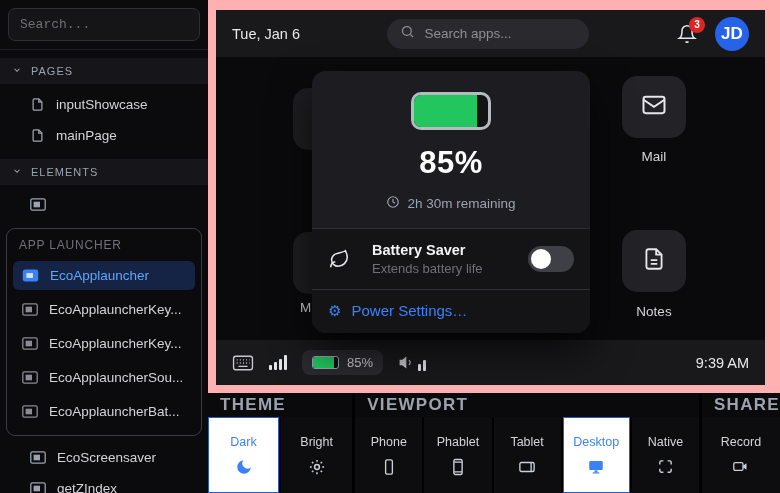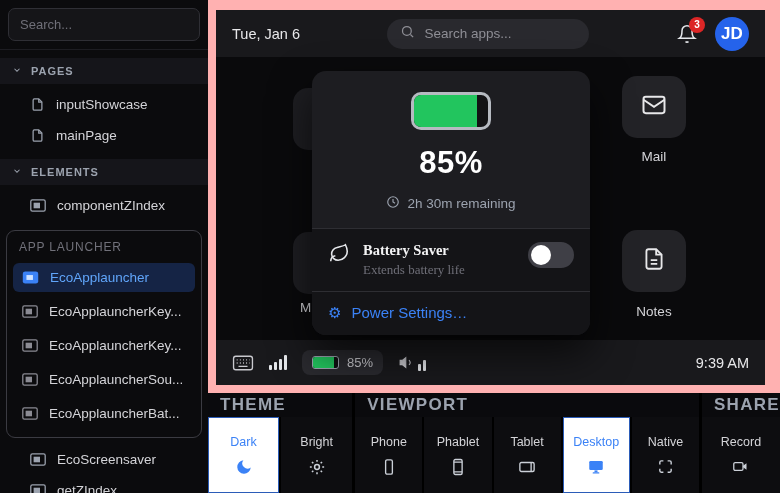--- a/index.html
+++ b/index.html
@@ -5,25 +5,25 @@
   * { margin:0; padding:0; box-sizing:border-box; }
   html,body { width:780px; height:493px; overflow:hidden; background:#0b0b0d;
     font-family:"Liberation Sans", sans-serif; }
   body { display:flex; }
 
   
   .sidebar { width:208px; flex:none; background:#0b0b0d; color:#d4d4d8; overflow:hidden; }
   .search-box { margin:8px; height:33px; background:#151518; border:1px solid #2f2f35;
     border-radius:7px; display:flex; align-items:center; padding:0 11px; }
   .search-box input { background:transparent; border:none; outline:none; width:100%;
-    color:#ffffff; font-size:13px; font-family:Liberation Sans, sans-serif; }
+    color:#ffffff; font-size:13px; font-family:Liberation Mono, monospace; }
   .search-box input::placeholder { color:#6f6f78; }
   .side-divider { height:1px; background:#1d1d22; margin:3px 0 6px; }
   .section-head { display:flex; align-items:center; gap:9px; background:#15151a;
-    padding:7px 12px; color:#9ca3af; font-size:11px; font-weight:bold; letter-spacing:1px;
+    padding:7px 12px; color:#9ca3af; font-size:11px; font-weight:normal; letter-spacing:1px;
     margin:8px 0 5px; }
   .tree-item { display:flex; align-items:center; gap:11px; padding:8px 10px 8px 30px;
     font-size:13.5px; color:#d4d4d8; cursor:pointer; }
   .tree-item .ic { color:#9ca3af; display:flex; }
   .group { margin:9px 6px 6px; border:1px solid #3b3b42; border-radius:9px; padding:6px 6px 4px; }
   .group-label { color:#71717a; font-size:12px; letter-spacing:0.8px; padding:3px 6px 9px; }
   .group-item { display:flex; align-items:center; gap:11px; padding:7px 9px; margin-bottom:5px;
     border-radius:6px; font-size:13.5px; color:#d4d4d8; cursor:pointer; }
   .group-item .ic { color:#8b8b93; display:flex; }
   .group-item.selected { background:#152445; color:#60a5fa; }
@@ -63,21 +63,21 @@
   .popup { position:absolute; left:96px; top:14px; width:278px; border-radius:14px;
     background:#1d1d21; box-shadow:0 18px 42px rgba(0,0,0,.65); overflow:hidden; z-index:5; }
   .popup-top { padding:21px 16px 16px; text-align:center; }
   .batt-visual { width:80px; height:38px; border:3px solid #b6bac1; border-radius:10px;
     margin:0 auto; background:#131315; overflow:hidden; position:relative; }
   .batt-fill { position:absolute; left:0; top:0; bottom:0; background:#22c55e; }
   .batt-pct { margin-top:15px; font-size:31px; font-weight:bold; color:#ffffff; letter-spacing:0.5px; }
   .batt-remaining { margin-top:14px; color:#9ca3af; font-size:13.5px; display:flex;
     align-items:center; justify-content:center; gap:7px; }
   .popup-divider { height:1px; background:#2e2e33; }
-  .saver-row { display:flex; align-items:flex-start; gap:13px; padding:13px 16px; background:#141417;font-family:Liberation Serif, serif; }
+  .saver-row { display:flex; align-items:center; gap:22px; padding:13px 16px; background:#141417; }
   .saver-ic { color:#e5e7eb; display:flex; }
   .saver-title { color:#f4f4f5; font-size:14.5px; font-weight:bold; }
   .saver-sub { color:#6f6f78; font-size:13px; margin-top:3px; }
   .toggle { margin-left:auto; width:46px; height:26px; border-radius:13px; background:#3f3f46;
     position:relative; cursor:pointer; flex:none; }
   .knob { position:absolute; left:3px; top:3px; width:20px; height:20px; border-radius:50%; background:#fff; }
   .power-row { display:flex; align-items:center; gap:10px; padding:12px 16px 14px;
     background:#141417; color:#3b82f6; font-size:15px; cursor:pointer; }
   .gear { font-size:15px; line-height:1; }
 
@@ -150,21 +150,20 @@
     </span>
     <span>ELEMENTS</span>
   </div>
   <div class="tree-item">
     <span class="ic">
       <svg width="16" height="13" viewBox="0 0 20 16" fill="none" stroke="currentColor" stroke-width="1.6">
           <rect x="1" y="1" width="18" height="14" rx="2"></rect>
           <rect x="4.5" y="4.5" width="8" height="7" fill="currentColor" stroke="none"></rect>
         </svg>
     </span>
-    <span>componentZIndex</span>
   </div>
 
   <div class="group">
     <div class="group-label">APP LAUNCHER</div>
     <div class="group-item selected">
       <span class="ic">
         <svg width="17" height="13" viewBox="0 0 20 16">
             <rect x="0.5" y="0.5" width="19" height="15" rx="3" fill="currentColor"></rect>
             <rect x="5" y="5" width="8" height="6" fill="#cfe2ff"></rect>
           </svg>

